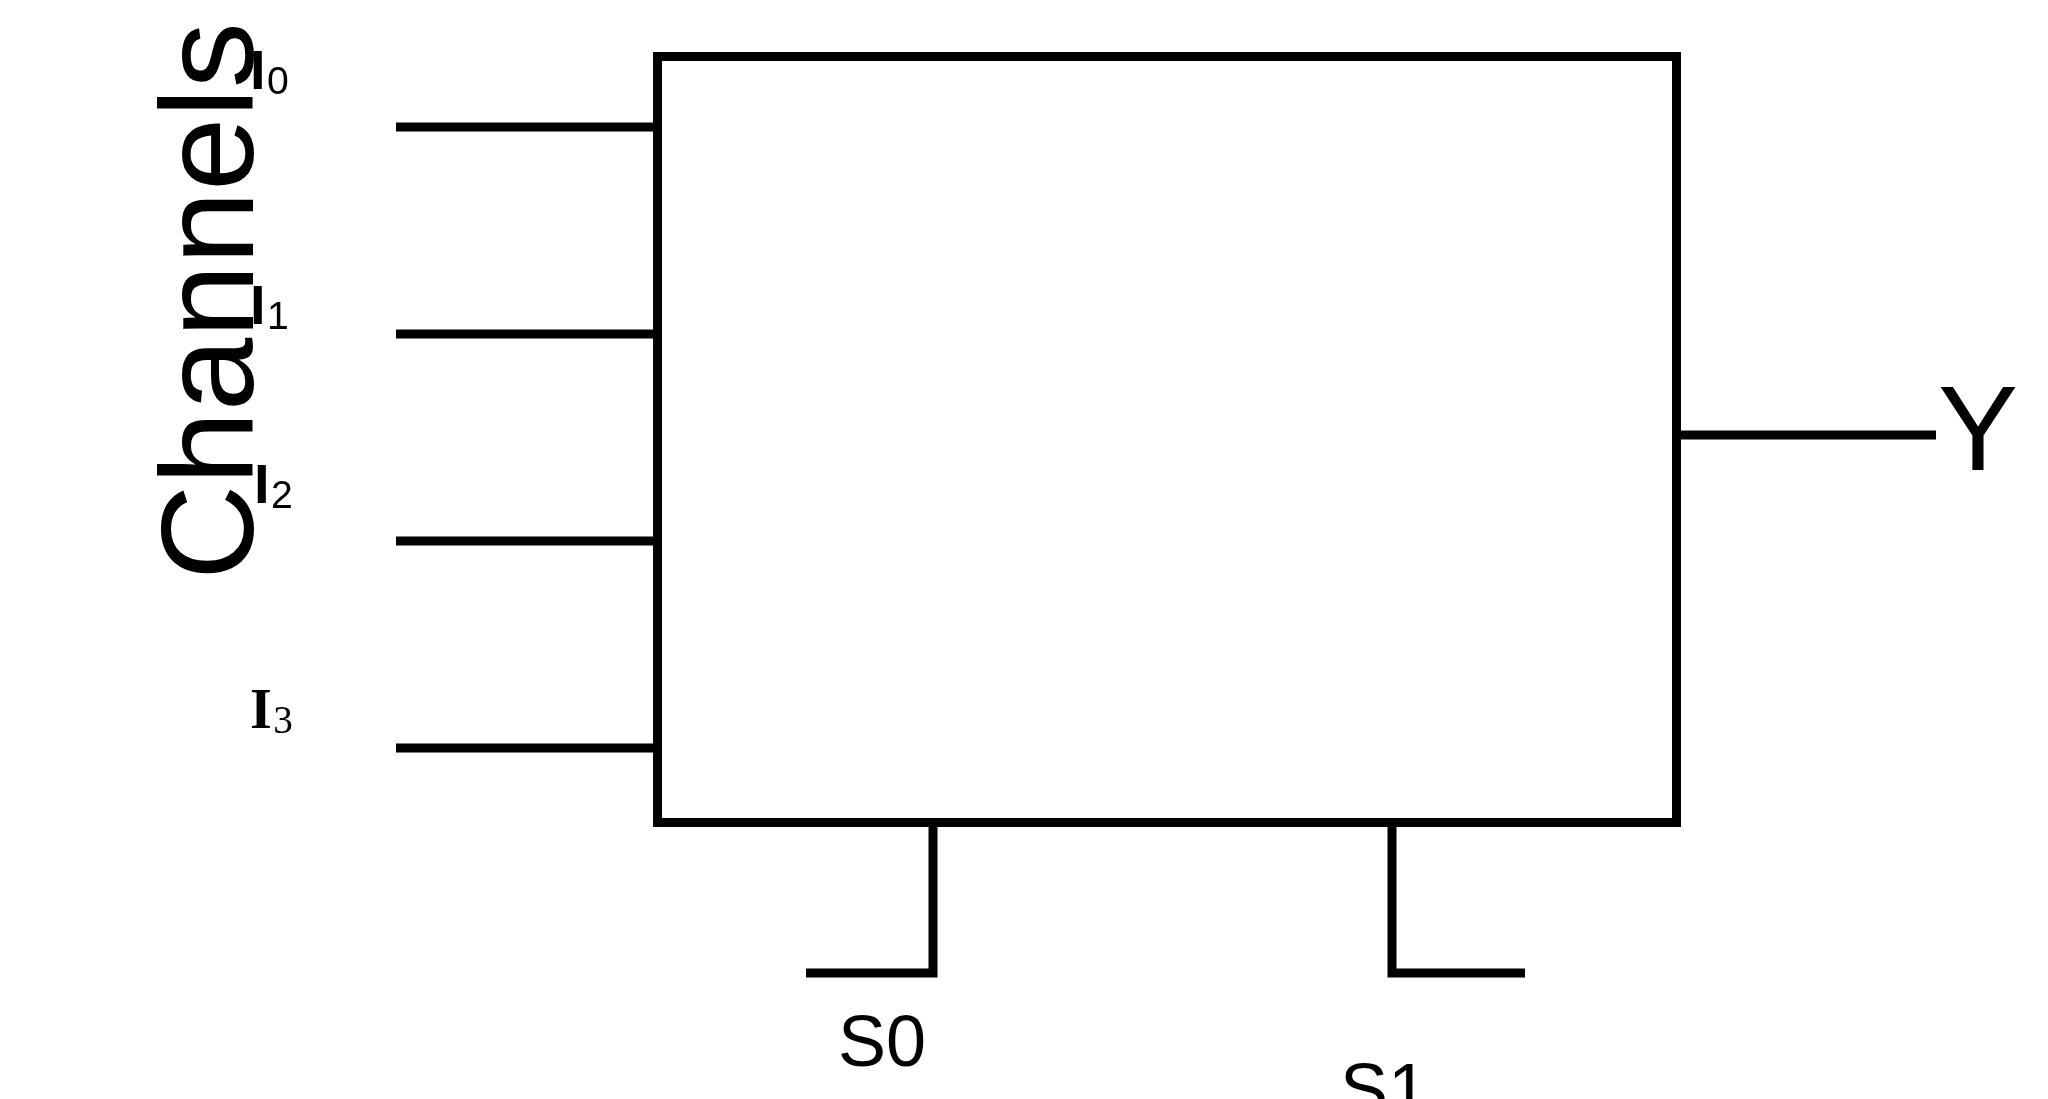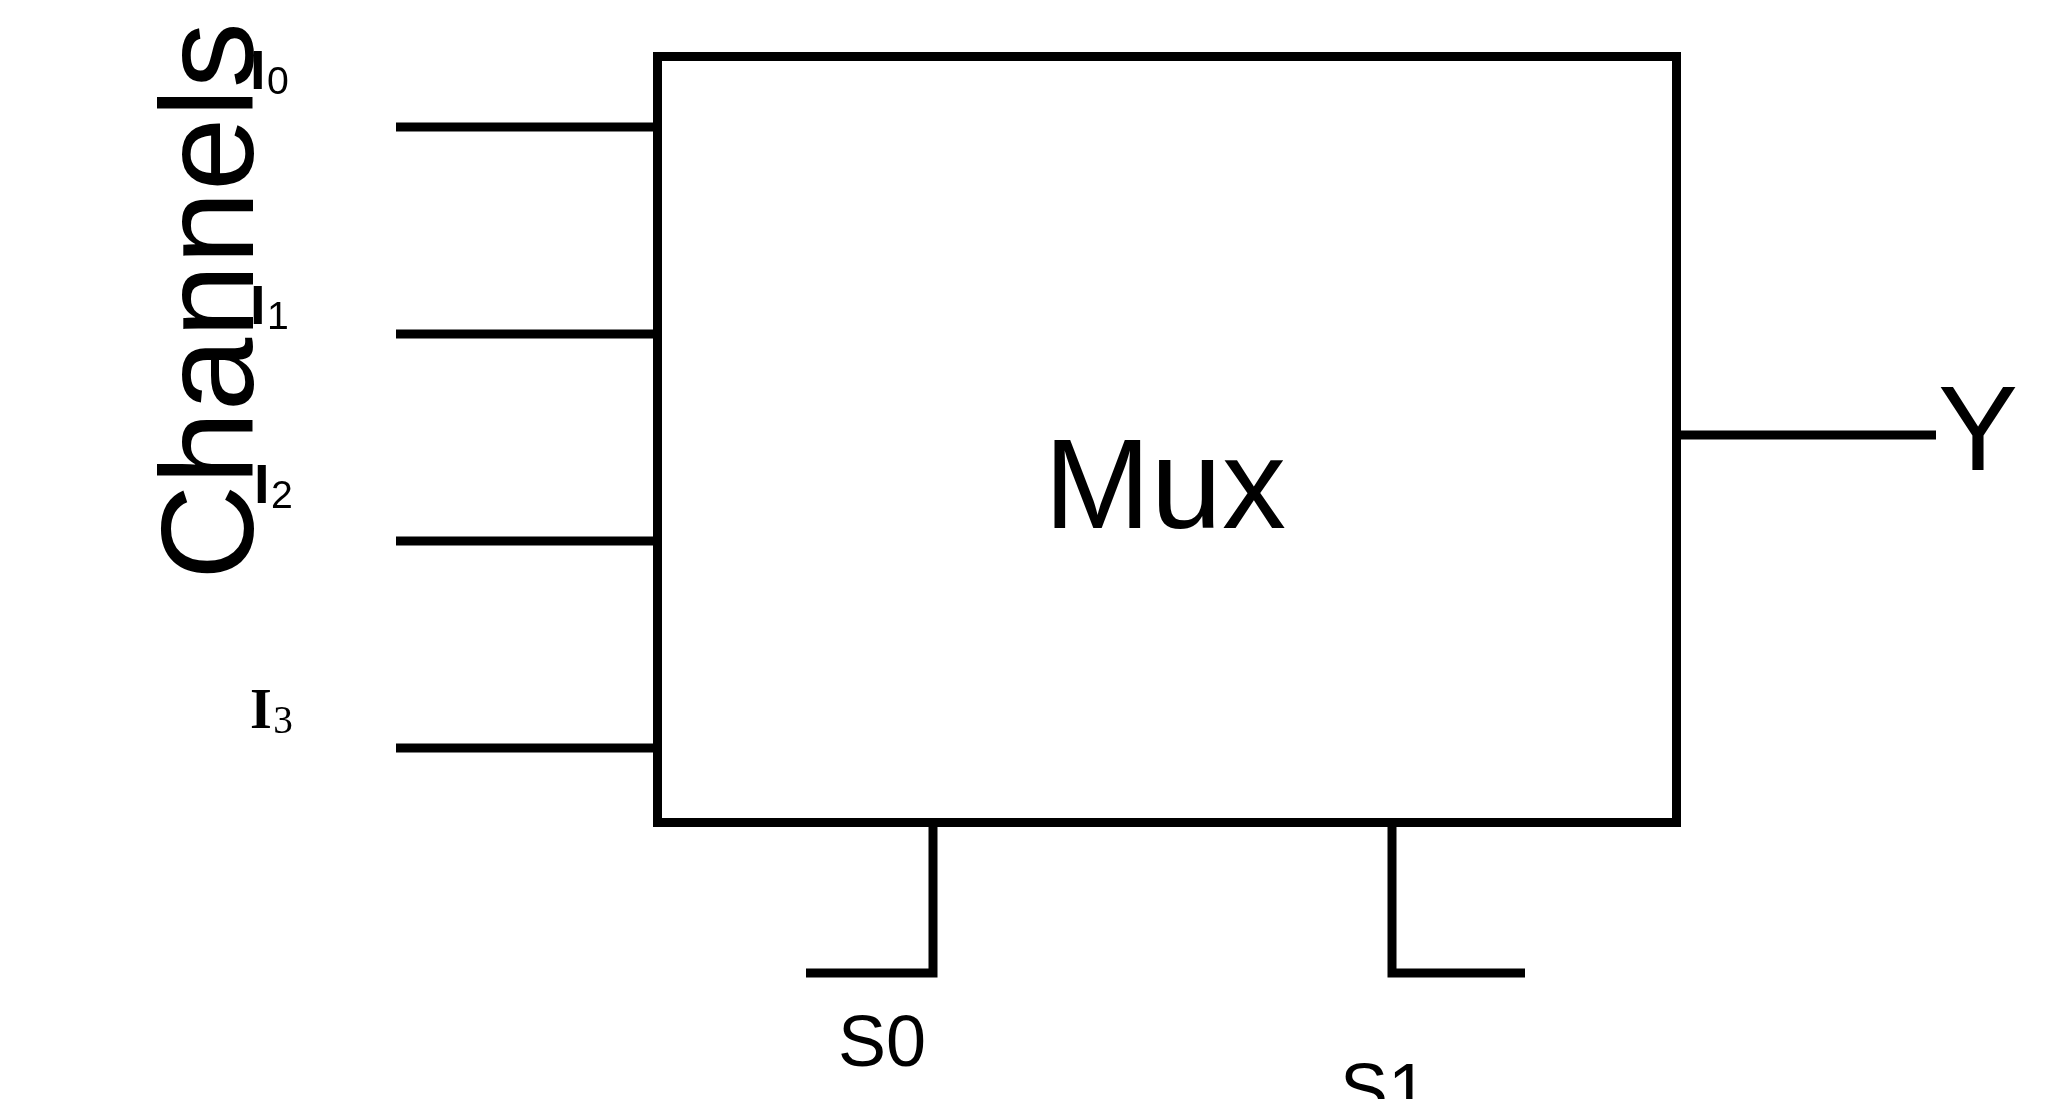--- a/index.html
+++ b/index.html
@@ -118,20 +118,19 @@
   </div>
 
   <div class="lbl input-label" style="left:254px; top:456px;">
     <span class="ichar">I</span><span class="sub">2</span>
   </div>
 
   <div class="lbl input-label" style="left:250px; top:681px;font-family:Liberation Serif, serif;">
     <span class="ichar">I</span><span class="sub">3</span>
   </div>
 
-  <div class="lbl mux-title" style="top:420px;">Mux</div>
 
   <div class="lbl select-label" style="left:838px; top:1005px;">S0</div>
   <div class="lbl select-label" style="left:1340px; top:1005px;margin-top:48px;">S1</div>
 
   <div class="lbl output-label" style="left:1938px; top:368px;">Y</div>
 
 </div>
 
 </body></html>

